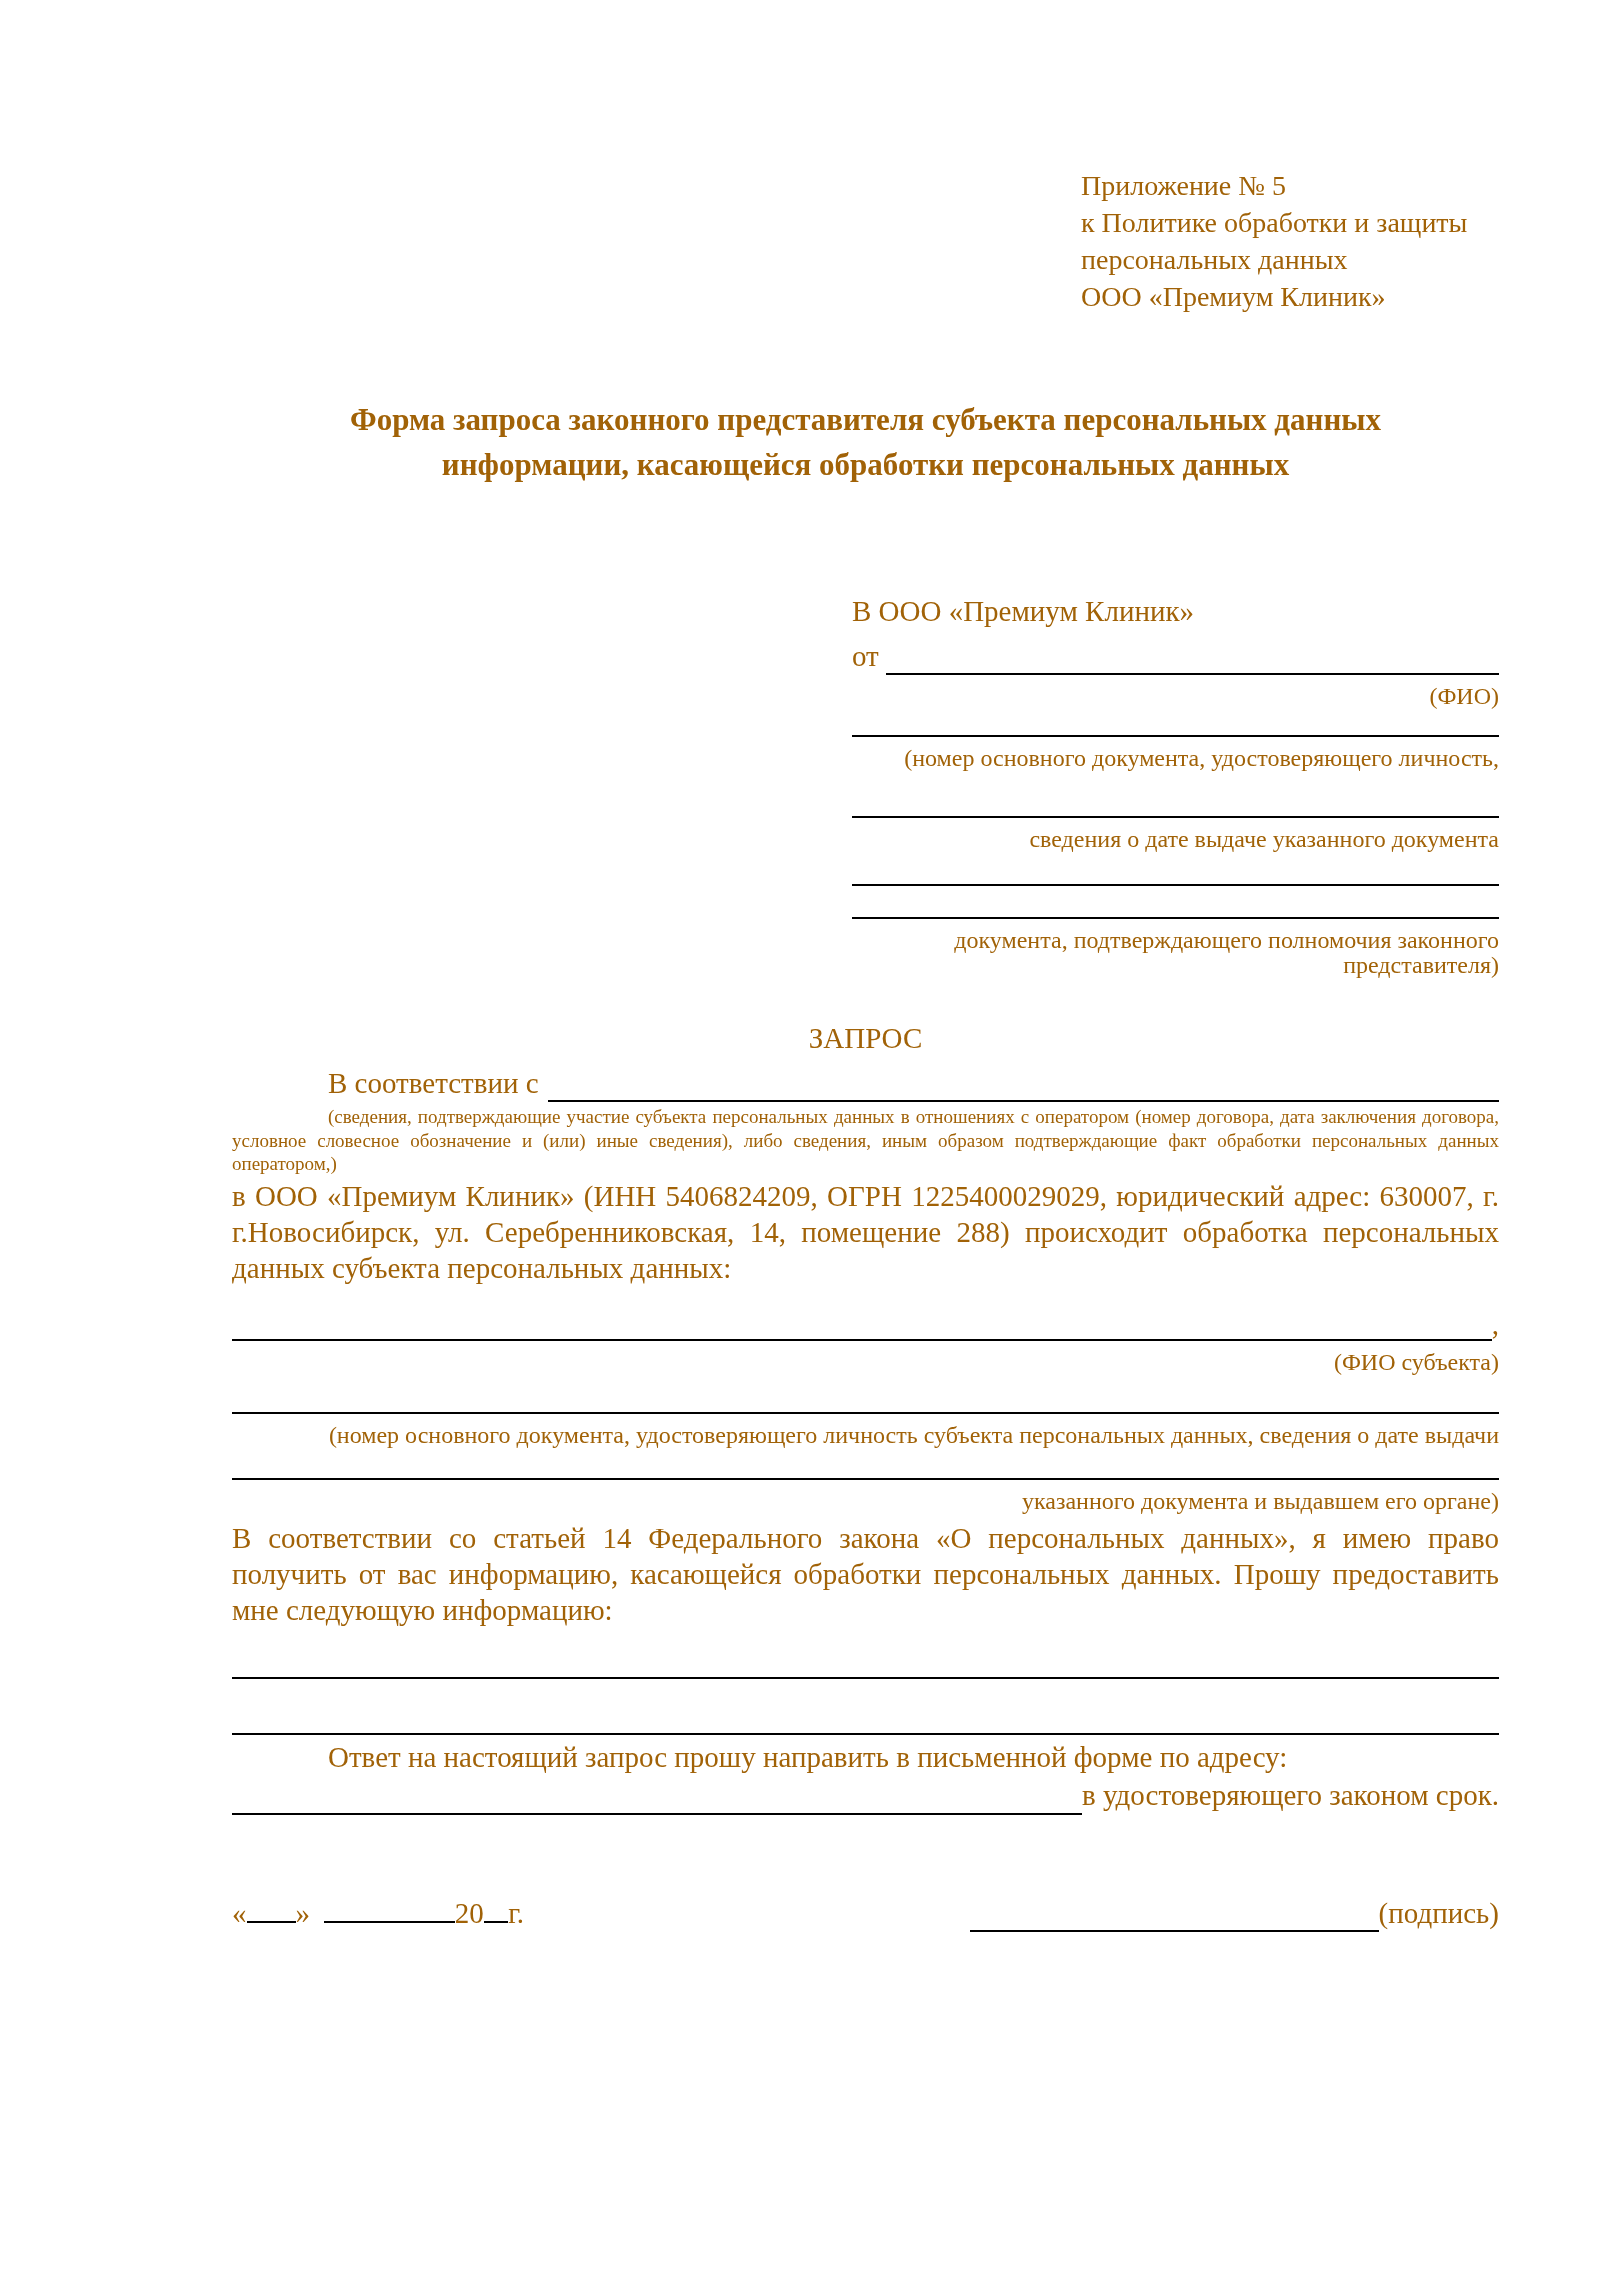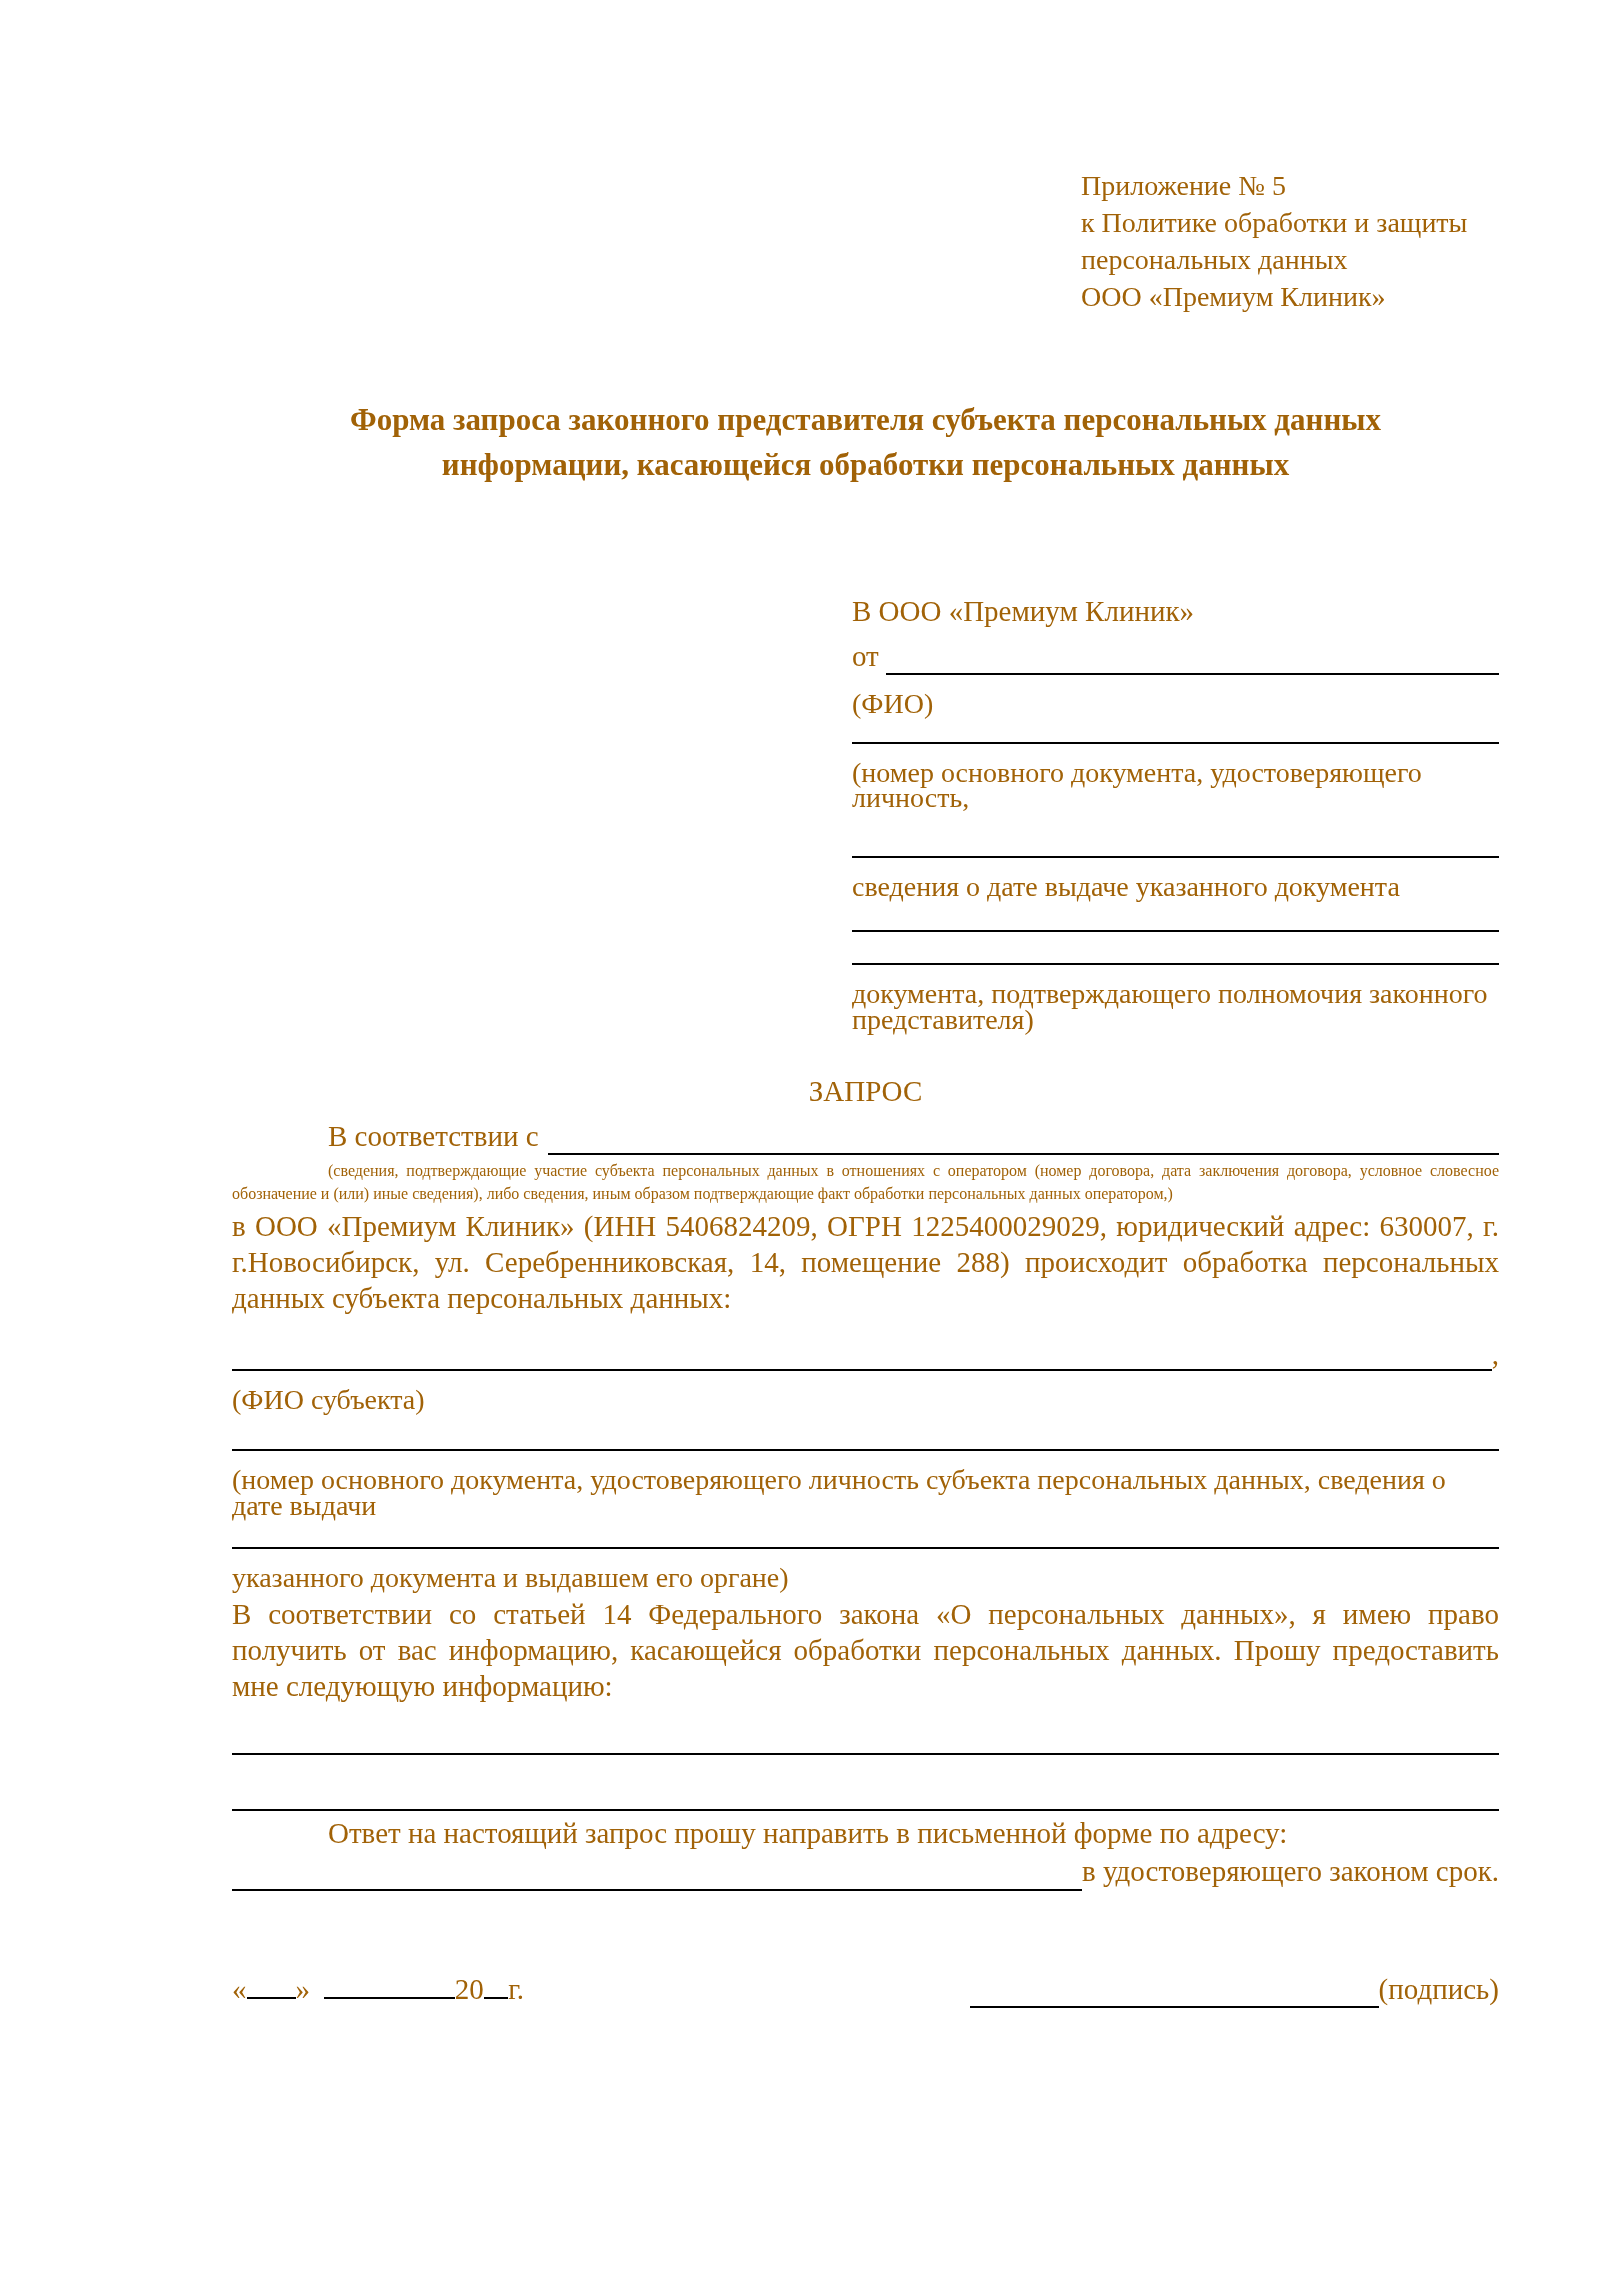--- a/index.html
+++ b/index.html
@@ -57,24 +57,24 @@
     margin-left: 9.8px;
   }
   .hline.nogap { margin-left: 0; }
 
   .hline-solo {
     border-bottom: 2.9px solid #000;
     height: 0;
   }
 
   .caption {
-    font-size: 28px;
+    font-size: 24px;
     line-height: 25.5px;
-    text-align: left;
-    margin-top: 16px;
+    text-align: right;
+    margin-top: 9px;
   }
 
   .g1 { margin-top: 25.5px; }
   .g2 { margin-top: 45px; }
   .g3 { margin-top: 31px; }
   .g4 { margin-top: 31px; }
   .d1 { margin-top: 37px; }
   .d2 { margin-top: 29px; }
   .b1 { margin-top: 49px; }
   .b2 { margin-top: 54px; }
@@ -90,21 +90,21 @@
     display: flex;
     margin-top: 7.8px;
     padding-left: 96px;
     font-size: 29px;
     line-height: 37px;
     height: 37px;
   }
 
   .intro-caption {
     margin-top: 3.9px;
-    font-size: 16px;
+    font-size: 19px;
     line-height: 23.5px;
     text-align: justify;
     text-indent: 96px;
   }
 
   .para {
     font-size: 29px;
     line-height: 36px;
     text-align: justify;
   }

